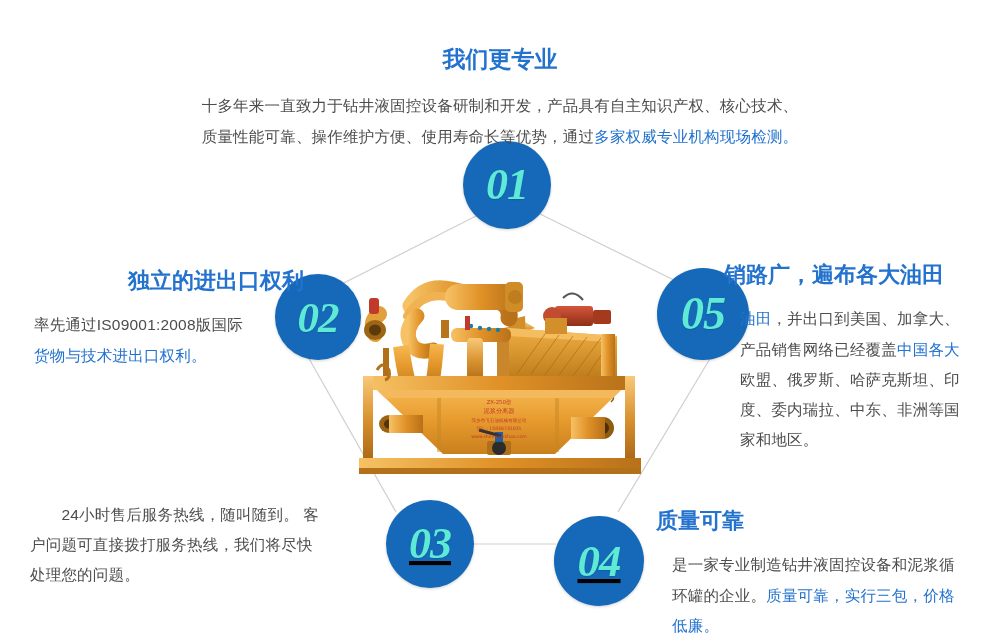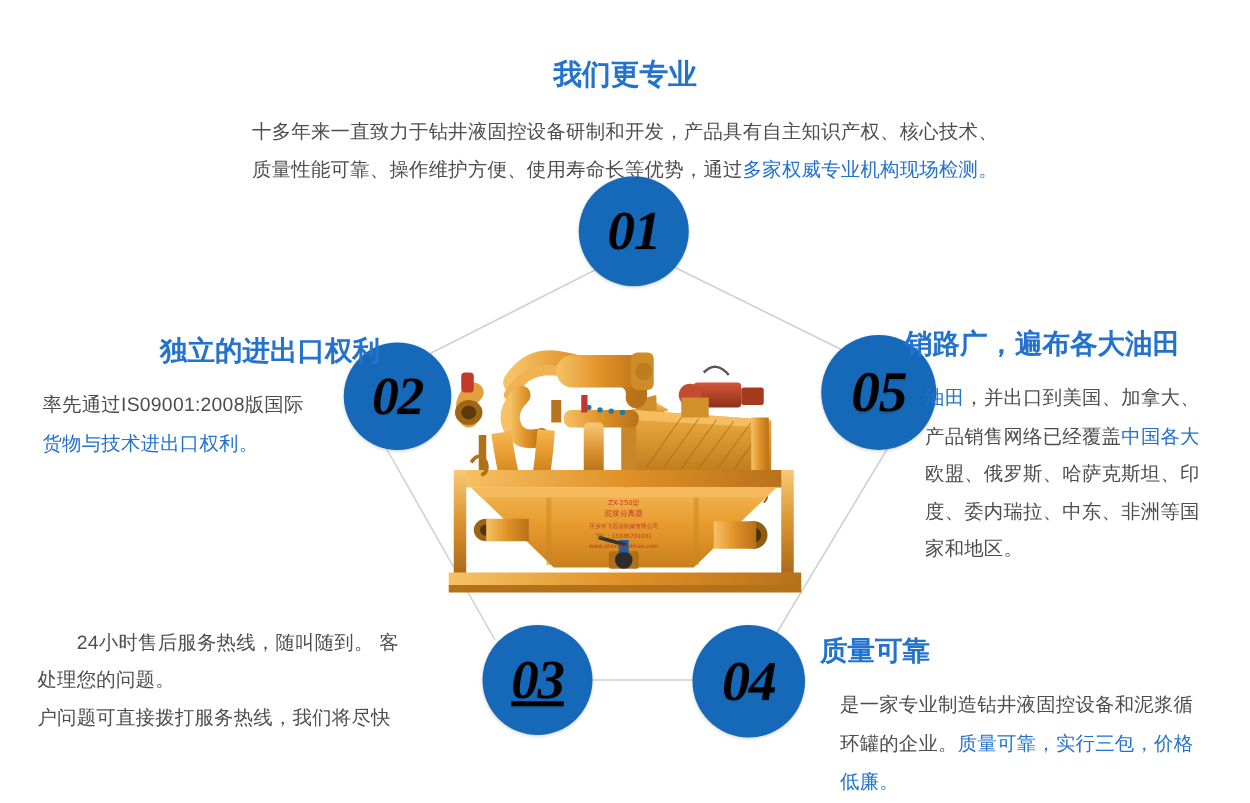--- a/index.html
+++ b/index.html
@@ -20,35 +20,35 @@
     position:absolute;
     border-radius:50%;
     background:#1569b8;
     display:flex;align-items:center;justify-content:center;
     box-shadow:0 1px 3px rgba(0,0,0,.18);
   }
   .circle .num{
     font-family:"Liberation Serif","DejaVu Serif",serif;
     font-style:italic;
     font-weight:700;
-    color:#000000;
+    color:#5eead4;
     letter-spacing:-1px;
     line-height:1;
     user-select:none;
     text-shadow:0 1px 1px rgba(0,0,0,.12);
   }
   #c01{left:463px;top:141px;width:88px;height:88px;}
   #c01 .num{font-size:44px;}
   #c02{left:275px;top:274px;width:86px;height:86px;}
   #c02 .num{font-size:43px;}
   #c05{left:657px;top:268px;width:92px;height:92px;}
   #c05 .num{font-size:46px;}
   #c03{left:386px;top:500px;width:88px;height:88px;text-decoration:underline;}
   #c03 .num{font-size:44px;}
-  #c04{left:554px;top:500px;width:90px;height:90px;}
+  #c04{left:554px;top:516px;width:90px;height:90px;text-decoration:underline;}
   #c04 .num{font-size:45px;}
 
   
   #machine{
     position:absolute;left:349px;top:258px;width:300px;height:225px;
   }
   #machine svg{display:block;width:300px;height:225px;}
 
   
   .block{position:absolute;}
@@ -270,22 +270,22 @@
       <div><span>产品销售网络已经覆盖</span><span class="hl">中国各大</span></div>
       <div><span>欧盟、俄罗斯、哈萨克斯坦、印</span></div>
       <div><span>度、委内瑞拉、中东、非洲等国</span></div>
       <div><span>家和地区。</span></div>
     </div>
   </div>
 
   <div class="block" id="b03">
     <div class="body">
       <div><span>　　24小时售后服务热线，随叫随到。 客</span></div>
+      <div><span>户问题可直接拨打服务热线，我们将尽快</span></div>
       <div><span>处理您的问题。</span></div>
-      <div><span>户问题可直接拨打服务热线，我们将尽快</span></div>
     </div>
   </div>
 
   <div class="block" id="b04">
     <div class="head">质量可靠</div>
     <div class="body">
       <div><span>是一家专业制造钻井液固控设备和泥浆循</span></div>
       <div><span>环罐的企业。</span><span class="hl">质量可靠，实行三包，价格</span></div>
       <div><span class="hl">低廉。</span></div>
     </div>

